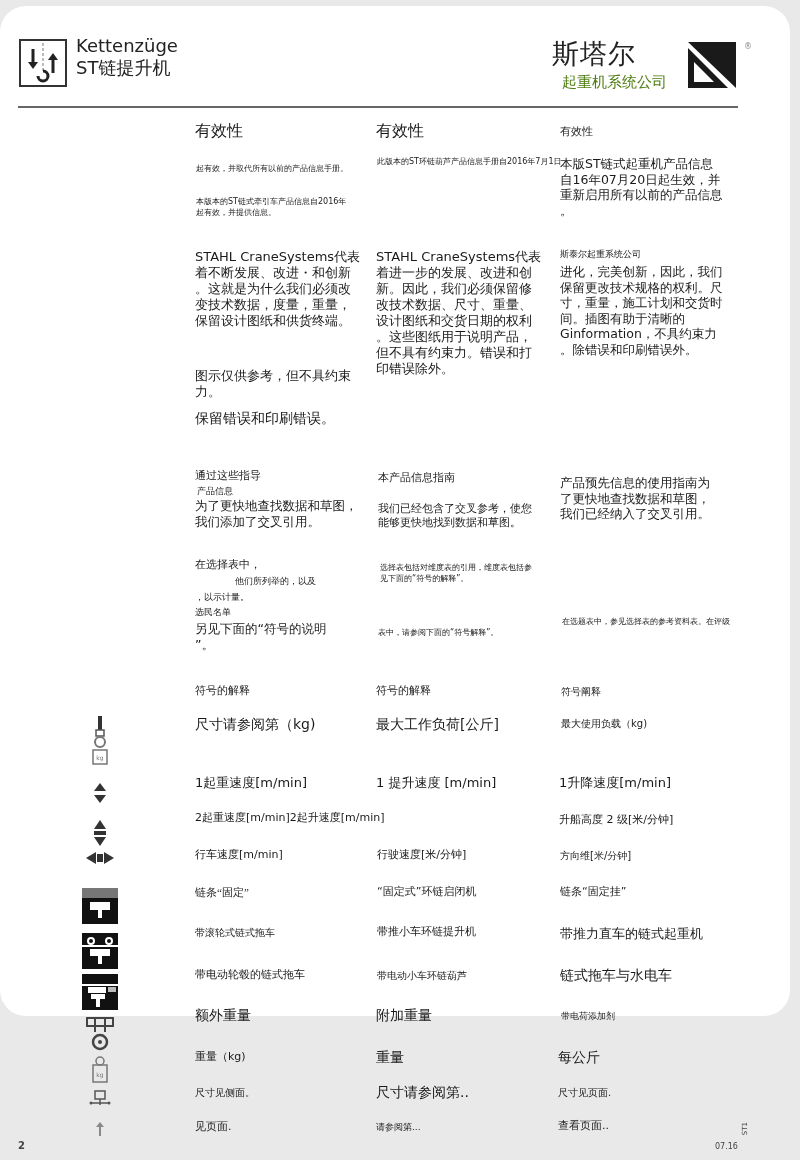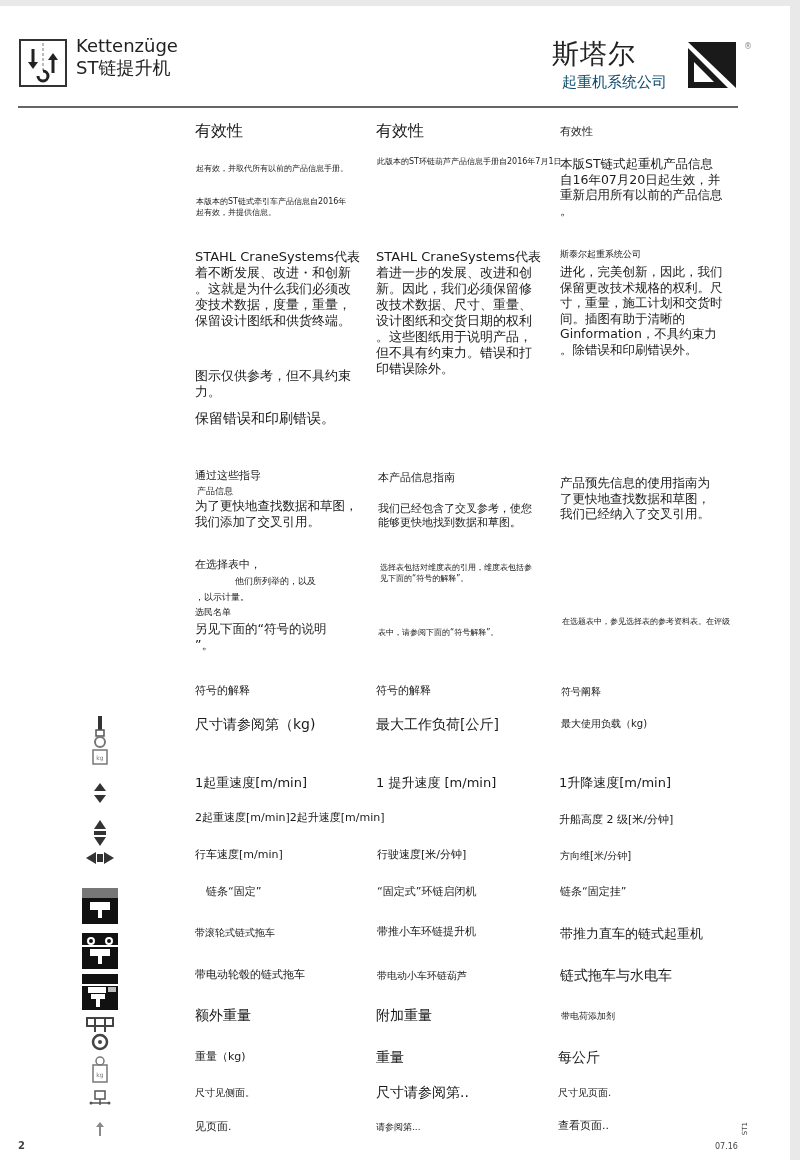--- a/index.html
+++ b/index.html
@@ -1,23 +1,23 @@
 <!DOCTYPE html>
 <html><head>
 <meta charset="utf-8">
 <style>
   html, body { margin:0; padding:0; }
   body { width:800px; height:1160px; background:#e9e9e9; position:relative; overflow:hidden;
          font-family:"DejaVu Sans","Liberation Sans",sans-serif; color:#1a1a1a; }
-  .page { position:absolute; left:0; top:6px; width:790px; height:1154px; background:#fff; }
+  .page { position:absolute; left:0; top:6px; width:790px; height:1010px; background:#fff;border-radius:26px; }
   .hdr-icon { position:absolute; left:19px; top:33px; width:48px; height:48px; border:2px solid #333; box-sizing:border-box; }
   .hdr-title { position:absolute; left:76px; top:29px; font-size:18px; line-height:22px; color:#222; }
   .hdr-rule-left { position:absolute; left:18px; top:100px; width:720px; height:2px; background:#666; }
   .brand-name { position:absolute; left:552px; top:30px; font-size:27px; color:#222; letter-spacing:1px; }
-  .brand-sub { position:absolute; left:562px; top:67px; font-size:15px; color:#0c4a6e; }
+  .brand-sub { position:absolute; left:562px; top:67px; font-size:15px; color:#4d7c0f; }
   .brand-logo { position:absolute; left:688px; top:36px; width:48px; height:46px; }
   .reg { position:absolute; left:744px; top:36px; font-size:8px; color:#888; }
   .t { position:absolute; color:#1a1a1a; white-space:pre-line; }
   .h16 { font-size:16px; line-height:20px; }
   .b13 { font-size:13px; line-height:16px; }
   .b12 { font-size:12.5px; line-height:15.5px; }
   .s8  { font-size:8px; line-height:11px; }
   .s9  { font-size:9px; line-height:12px; }
   .s10 { font-size:10px; line-height:13px; }
   .s11 { font-size:11px; line-height:14px; }
@@ -214,21 +214,21 @@
   <div class="t b13" style="left:376px;top:769px;">1 提升速度 [m/min]</div>
   <div class="t b13" style="left:559px;top:769px;">1升降速度[m/min]</div>
 
   <div class="t s11" style="left:195px;top:805px;">2起重速度[m/min]2起升速度[m/min]</div>
   <div class="t s11" style="left:559px;top:807px;">升船高度 2 级[米/分钟]</div>
 
   <div class="t s11" style="left:195px;top:842px;">行车速度[m/min]</div>
   <div class="t s11" style="left:377px;top:842px;">行驶速度[米/分钟]</div>
   <div class="t s10" style="left:560px;top:843px;">方向维[米/分钟]</div>
 
-  <div class="t s11" style="left:206px;top:879px;">链条“固定”</div>
+  <div class="t s11" style="left:195px;top:879px;font-family:Liberation Serif, serif;">链条“固定”</div>
   <div class="t s11" style="left:377px;top:879px;">“固定式”环链启闭机</div>
   <div class="t s11" style="left:560px;top:879px;">链条“固定挂”</div>
 
   <div class="t s10" style="left:195px;top:920px;">带滚轮式链式拖车</div>
   <div class="t s11" style="left:377px;top:919px;">带推小车环链提升机</div>
   <div class="t b13" style="left:560px;top:920px;">带推力直车的链式起重机</div>
 
   <div class="t s11" style="left:195px;top:962px;">带电动轮毂的链式拖车</div>
   <div class="t s10" style="left:377px;top:963px;">带电动小车环链葫芦</div>
   <div class="t s14" style="left:560px;top:961px;">链式拖车与水电车</div>

